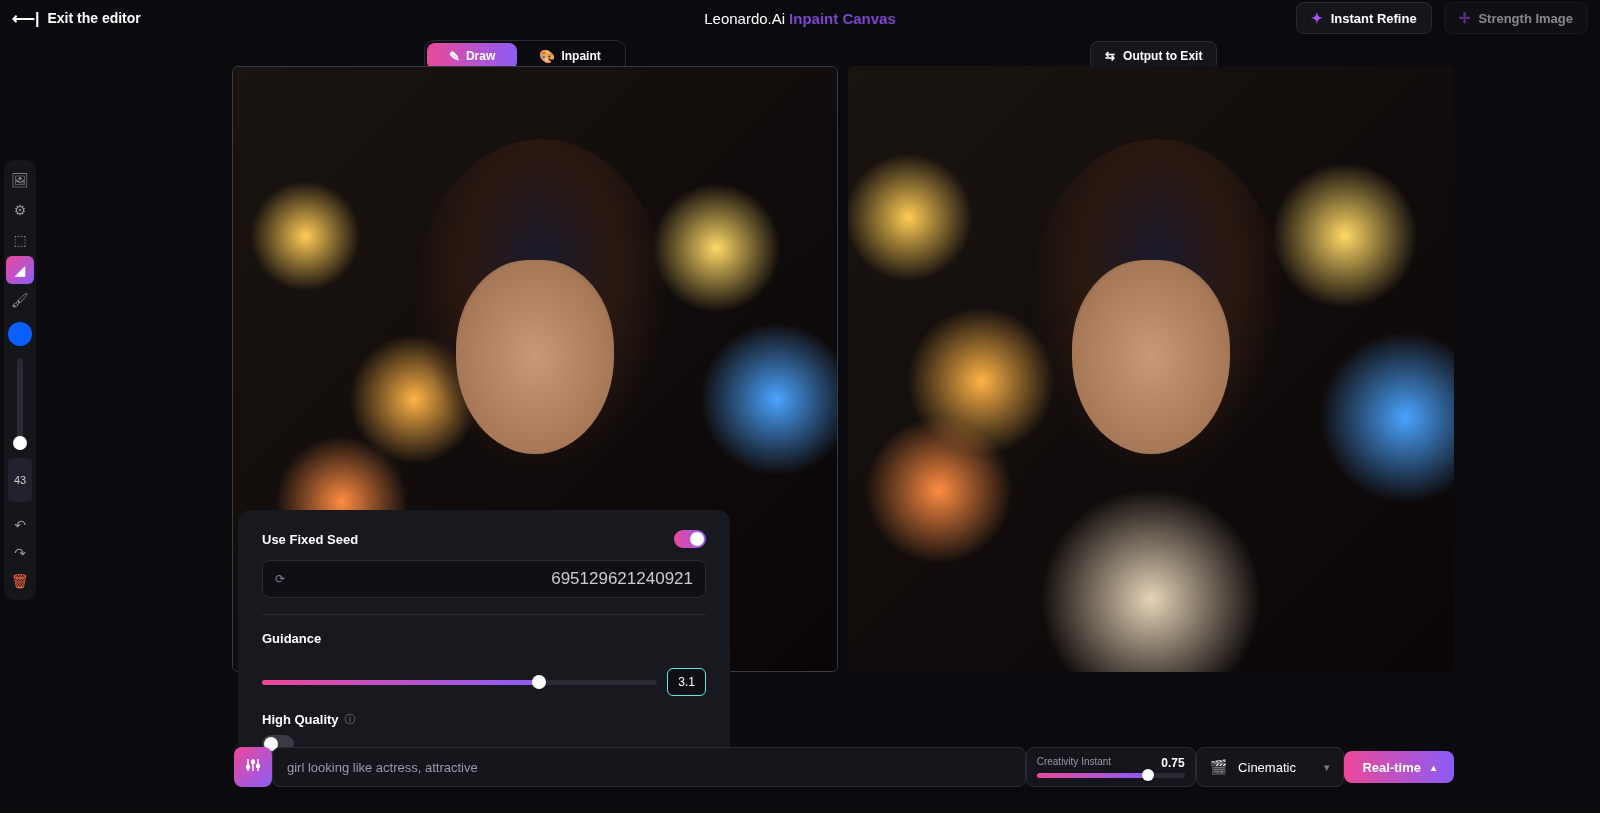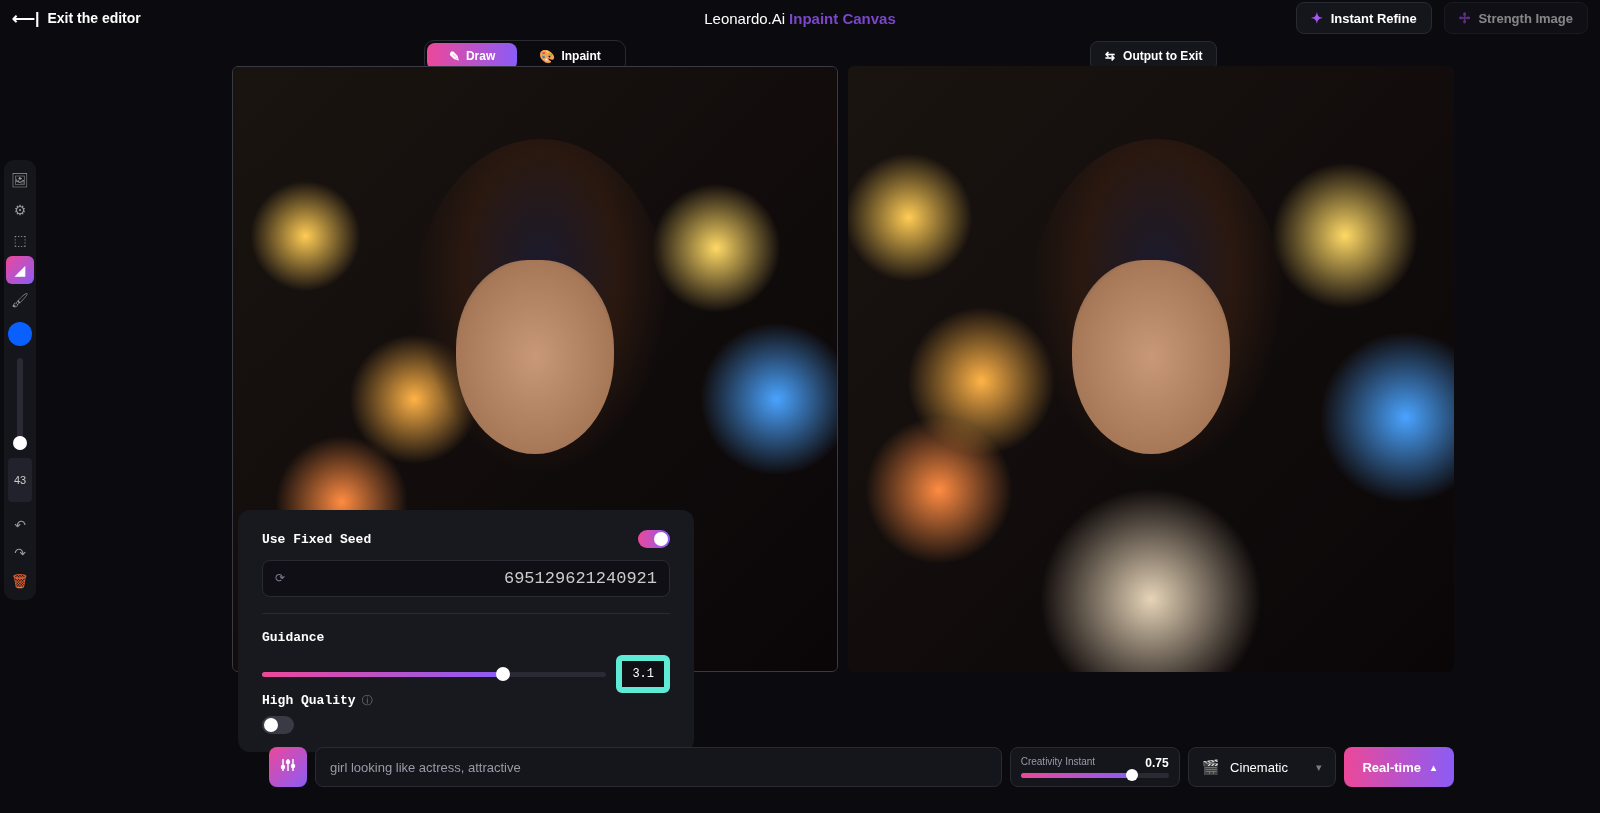--- a/index.html
+++ b/index.html
@@ -231,25 +231,24 @@
   font-size: 14px;
   color: #999;
 }
 .trash-btn { color: #ff6b35; }
 
 
 .popup {
   position: absolute;
   left: 238px;
   top: 510px;
-  width: 456px;
+  width: 492px;
   background: #18181f;
   border-radius: 12px;
   padding: 20px 24px 18px 24px;
-  font-family: Liberation Mono, monospace;
 }
 .popup-row {
   display: flex;
   align-items: center;
   justify-content: space-between;
   margin-bottom: 12px;
 }
 .popup-label { font-size: 13px; font-weight: 600; }
 .toggle {
   width: 32px; height: 18px;
@@ -303,45 +302,44 @@
   position: absolute;
   left: 70%;
   top: -5px;
   width: 14px; height: 14px;
   background: #fff;
   border-radius: 50%;
   transform: translateX(-50%);
 }
 .guidance-val {
   background: #0f0f15;
-  border: 6px solid #5eead4;
+  border: 1px solid #5eead4;
   border-radius: 6px;
   padding: 6px 10px;
   font-size: 12px;
   min-width: 36px;
   text-align: center;
 }
 .hq-row {
   display: flex;
   align-items: flex-end;
   gap: 6px;
+  margin-top: 16px;
 }
 .info-icon { font-size: 11px; color: #7a7a8a; }
 .hq-toggle { margin-top: 8px; }
 
 
 .bottom-bar {
   position: absolute;
   bottom: 26px;
   left: 234px;
   right: 146px;
   display: flex;
   align-items: center;
-  gap: 8px;
-  margin-left: 35px;
 }
 .settings-btn {
   width: 38px; height: 40px;
   background: linear-gradient(135deg, #ec4899, #8b5cf6);
   border-radius: 8px;
   display: flex;
   align-items: center;
   justify-content: center;
   cursor: pointer;
   font-size: 16px;
@@ -408,21 +406,21 @@
   padding: 0 14px;
   display: flex;
   align-items: center;
   gap: 10px;
   font-size: 13px;
   cursor: pointer;
 }
 .style-icon { font-size: 14px; }
 .chevron { color: #7a7a8a; font-size: 11px; margin-left: 18px; }
 .realtime-btn {
-  height: 40px;
+  height: 32px;
   background: linear-gradient(90deg, #ec4899, #8b5cf6);
   border-radius: 8px;
   padding: 0 18px;
   display: flex;
   align-items: center;
   gap: 10px;
   font-size: 13px;
   font-weight: 600;
   cursor: pointer;
 }
@@ -516,21 +514,21 @@
     <span class="popup-label">Use Fixed Seed</span>
     <div class="toggle">
       <div class="toggle-knob"></div>
     </div>
   </div>
   <div class="seed-input">
     <span class="seed-refresh">⟳</span>
     <span class="seed-val">695129621240921</span>
   </div>
   <div class="divider"></div>
-  <div class="popup-label" style="margin-bottom:10px">Guidance</div>
+  <div class="popup-label" style="margin-bottom:22px">Guidance</div>
   <div class="guidance-row">
     <div class="slider-track">
       <div class="slider-fill"></div>
       <div class="slider-thumb"></div>
     </div>
     <div class="guidance-val">3.1</div>
   </div>
   <div class="hq-row">
     <span class="popup-label">High Quality</span>
     <span class="info-icon">ⓘ</span>

